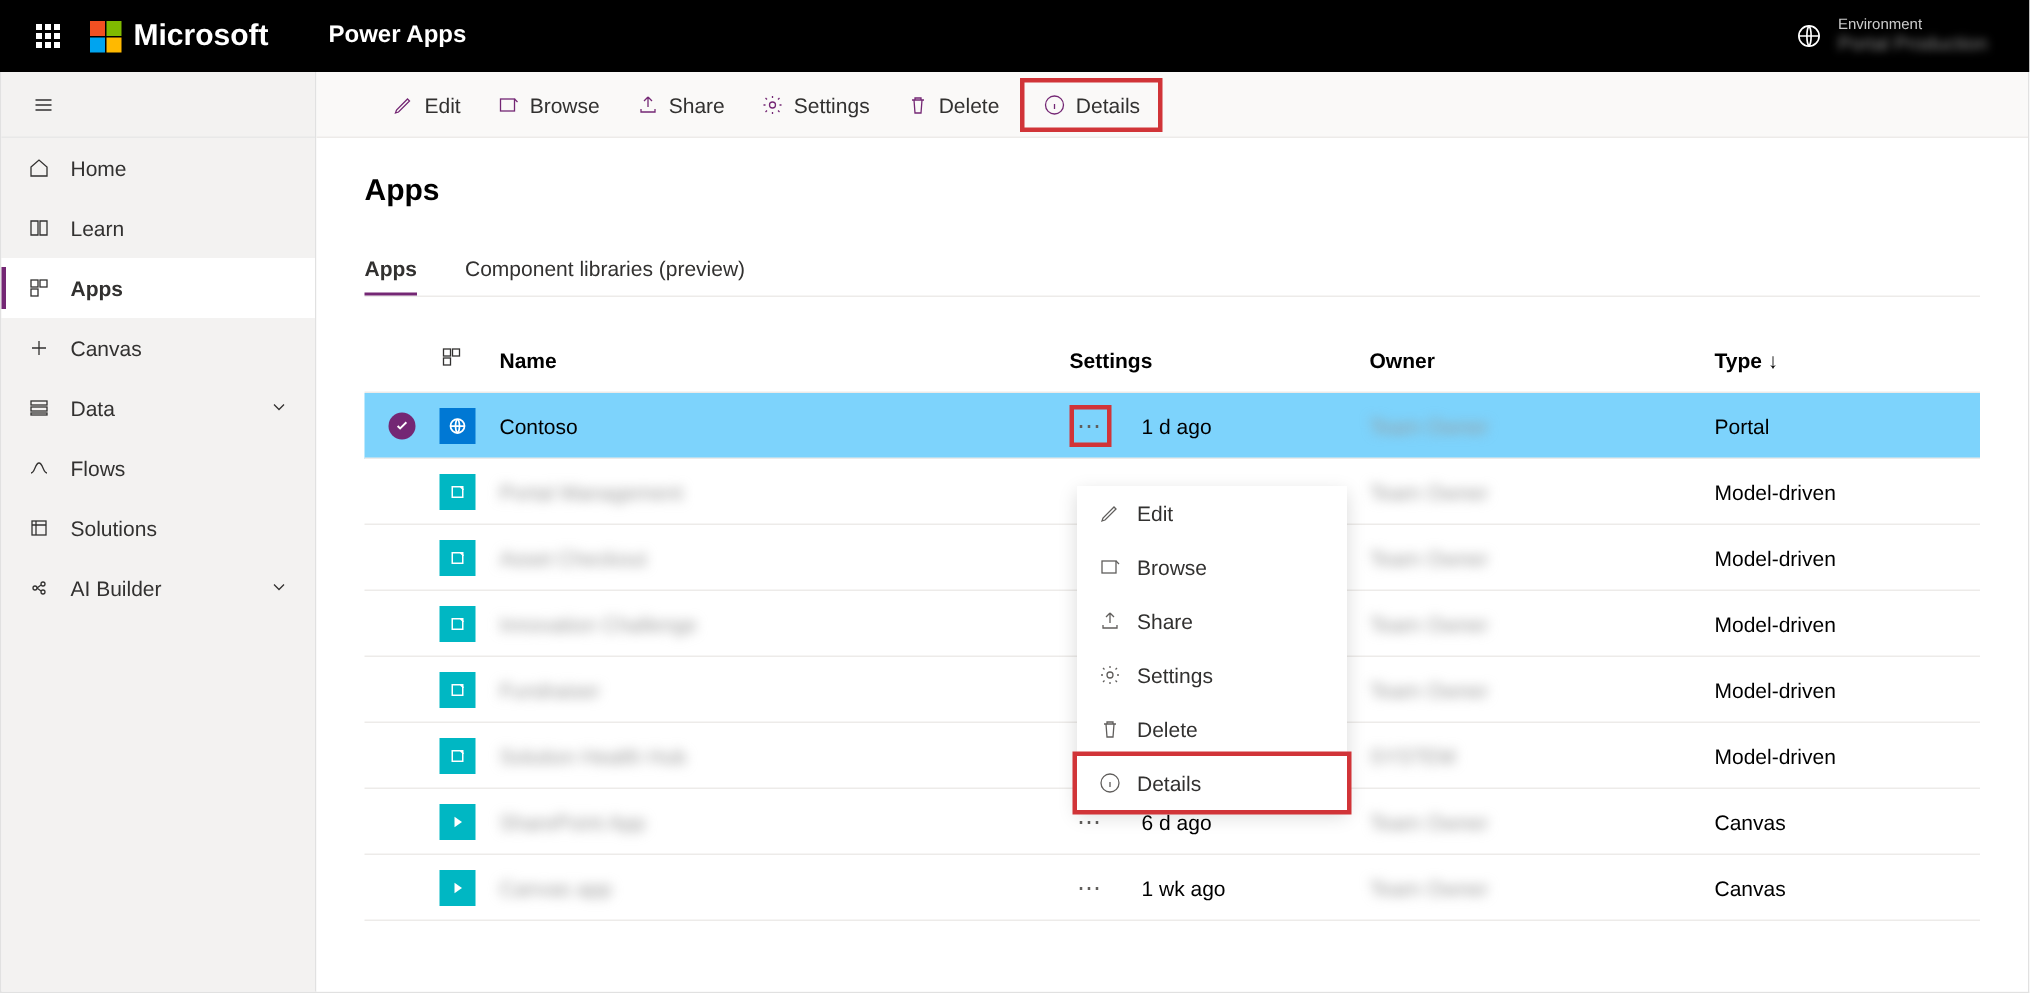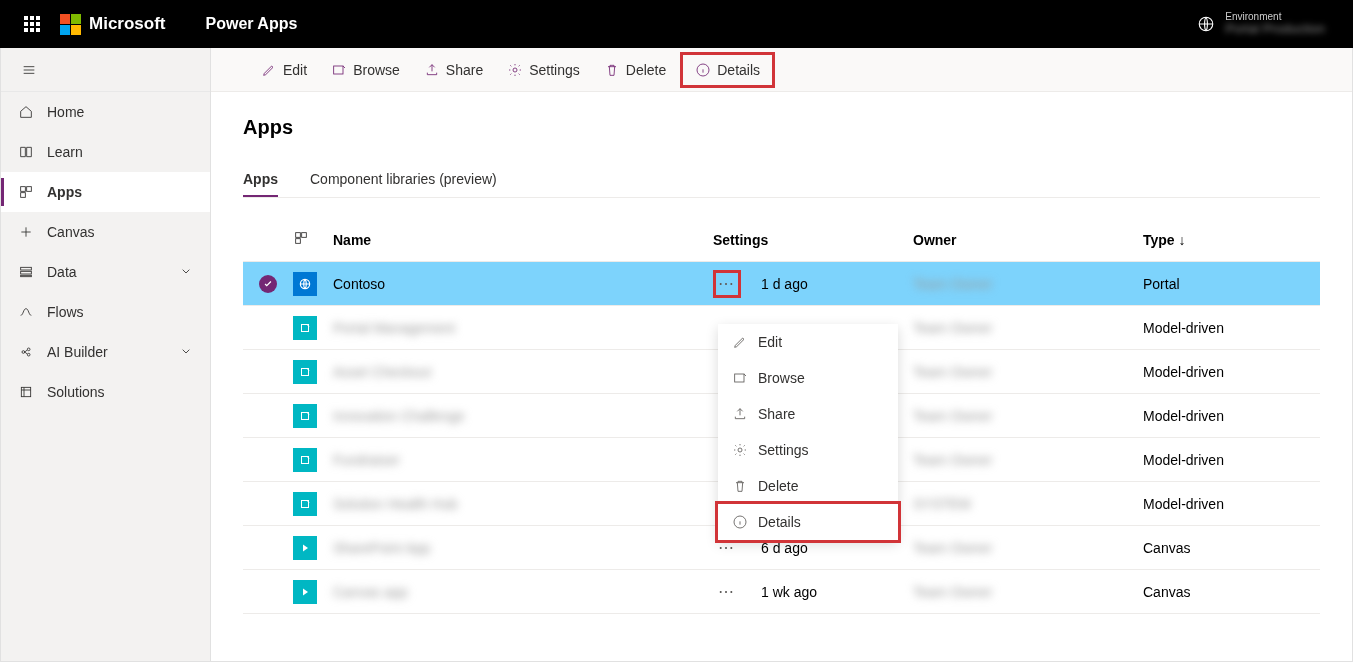--- a/index.html
+++ b/index.html
@@ -9,21 +9,21 @@
   .topbar { height: 48px; background: #000; color: #fff; display: flex; align-items: center; padding: 0 8px; }
   .waffle { width: 48px; height: 48px; display: flex; align-items: center; justify-content: center; cursor: pointer; }
   .waffle-grid { display: grid; grid-template-columns: repeat(3,4px); grid-template-rows: repeat(3,4px); gap: 2px; }
   .waffle-grid span { background: #fff; width: 4px; height: 4px; }
   .ms-logo { display: flex; align-items: center; gap: 8px; margin-left: 4px; }
   .ms-logo-squares { display: grid; grid-template-columns: 10px 10px; grid-template-rows: 10px 10px; gap: 1px; }
   .ms-logo-squares span:nth-child(1){background:#f25022;}
   .ms-logo-squares span:nth-child(2){background:#7fba00;}
   .ms-logo-squares span:nth-child(3){background:#00a4ef;}
   .ms-logo-squares span:nth-child(4){background:#ffb900;}
-  .ms-logo-text { font-size: 17px; font-weight: 600; }
+  .ms-logo-text { font-size: 20px; font-weight: 600; }
   .product-name { font-size: 16px; font-weight: 600; margin-left: 40px; }
   .topbar-spacer { flex: 1; }
   .env-block { display: flex; align-items: center; gap: 10px; padding-right: 20px; }
   .env-icon { width: 18px; height: 18px; }
   .env-text { display: flex; flex-direction: column; line-height: 1.1; }
   .env-label { font-size: 10px; color: #ccc; }
   .env-name { font-size: 13px; color: #888; filter: blur(3px); }
 
   
   .shell { display: flex; height: calc(662px - 48px); border: 1px solid #e1e1e1; border-top: none; }
@@ -175,39 +175,39 @@
       <span class="nav-icon">
           <svg class="icon-svg" viewBox="0 0 24 24" stroke="#323130">
             <path d="M4 17c4 0 4-10 8-10s4 10 8 10"></path>
           </svg>
         </span>
       <span>Flows</span>
     </div>
     <div class="nav-item">
       <span class="nav-icon">
           <svg class="icon-svg" viewBox="0 0 24 24" stroke="#323130">
+            <rect x="5" y="5" width="14" height="14"></rect>
+            <path d="M9 5v14M5 9h14"></path>
+          </svg>
+        </span>
+      <span>Solutions</span>
+    </div>
+    <div class="nav-item">
+      <span class="nav-icon">
+          <svg class="icon-svg" viewBox="0 0 24 24" stroke="#323130">
             <circle cx="8" cy="12" r="2"></circle>
             <circle cx="16" cy="8" r="2"></circle>
             <circle cx="16" cy="16" r="2"></circle>
             <path d="M10 12l4-3M10 12l4 3"></path>
           </svg>
         </span>
       <span>AI Builder</span>
       <span class="chev"><svg class="icon-svg" viewBox="0 0 24 24" stroke="#323130">
             <path d="M7 10l5 5 5-5"></path>
           </svg></span>
-    </div>
-    <div class="nav-item">
-      <span class="nav-icon">
-          <svg class="icon-svg" viewBox="0 0 24 24" stroke="#323130">
-            <rect x="5" y="5" width="14" height="14"></rect>
-            <path d="M9 5v14M5 9h14"></path>
-          </svg>
-        </span>
-      <span>Solutions</span>
     </div>
   </div>
 
   <div class="main">
 
     <div class="cmdbar">
       <div class="cmd">
         <svg class="icon-svg" viewBox="0 0 24 24">
             <path d="M4 20l3-1 11-11-2-2L5 17l-1 3z"></path>
           </svg>

